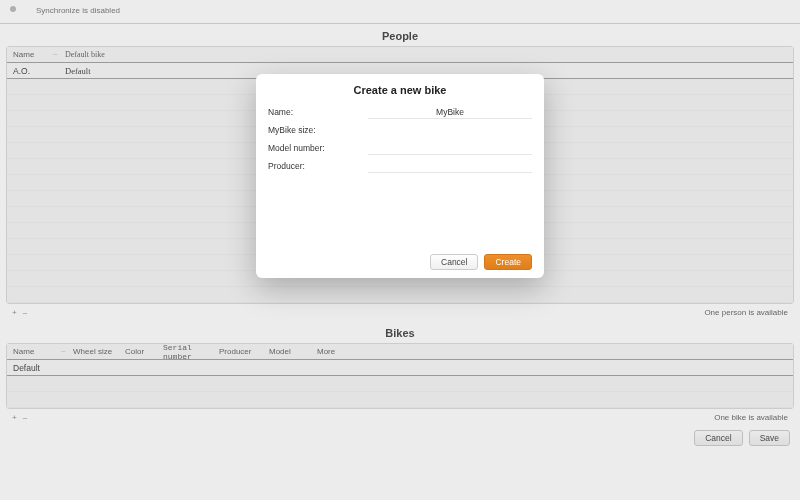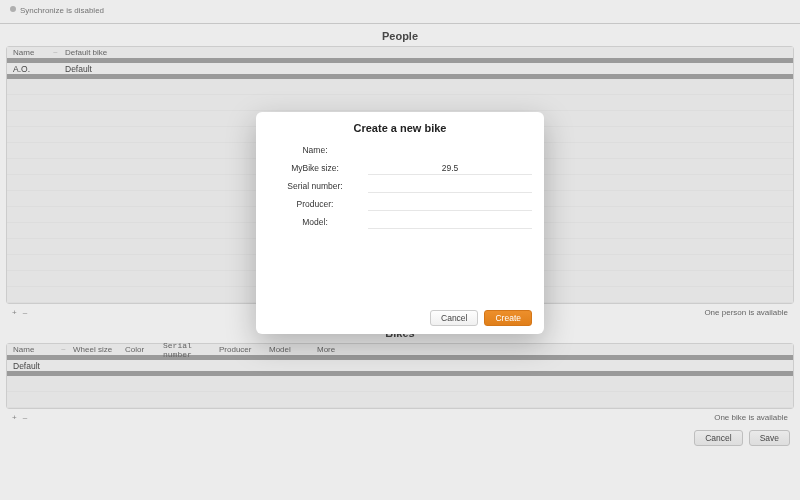--- a/index.html
+++ b/index.html
@@ -15,21 +15,21 @@
   }
   .dim {
     filter: brightness(0.92) grayscale(0.05);
     opacity: 0.95;
   }
   .top-info {
     padding: 6px 10px 4px 10px;
     color: #777;
     font-size: 8px;
   }
-  .top-info .sync { display: flex; align-items: flex-start; gap: 4px; }
+  .top-info .sync { display: flex; align-items: flex-start; gap: 20px; }
   .top-info .dot {
     width: 6px; height: 6px; border-radius: 50%;
     background: #bbb;
     display: inline-block;
   }
   .top-info .version { margin-top: 2px; margin-left: 2px; }
   hr.sep { border: none; border-top: 1px solid #d5d5d5; margin: 4px 0 0 0; }
 
   .section { padding: 0 6px; }
   .section-title {
@@ -41,33 +41,33 @@
   }
   .table {
     background: #fff;
     border: 1px solid #ddd;
     border-radius: 3px;
   }
   .thead, .trow {
     display: flex;
     align-items: center;
     height: 16px;
-    border-bottom: 5px solid #a3a3a3;
+    border-bottom: 1px solid #a3a3a3;
   }
   .thead { background: #f8f8f8; color: #666; font-size: 8px; }
   .trow { font-size: 8.5px; color: #444; }
   .thead .cell, .trow .cell { padding: 0 6px; }
   .trow:nth-child(odd) { background: #fff; }
   .trow:nth-child(even) { background: #fafafa; }
   .trow.empty { background: #f7f7f7; }
   .filler .trow { border-bottom: 1px solid #f0f0f0; }
 
   .people .col-name { width: 40px; }
   .people .col-sep { width: 12px; text-align: center; color: #bbb; }
-  .people .col-default { flex: 1; }
+  .people .col-default { flex: 1; font-family: Liberation Serif, serif; }
 
   .bikes .col-name { width: 48px; }
   .bikes .col-sep { width: 12px; text-align: center; color: #bbb; }
   .bikes .col-wheel { width: 52px; }
   .bikes .col-color { width: 38px; }
   .bikes .col-serial { width: 56px; font-family: Liberation Mono, monospace; }
   .bikes .col-producer { width: 50px; }
   .bikes .col-model { width: 48px; }
   .bikes .col-more { flex: 1; }
 
@@ -90,21 +90,21 @@
     border: 1px solid #ccc;
     border-radius: 3px;
     background: linear-gradient(#fefefe,#f0f0f0);
     color: #444;
   }
 
   
   .modal-backdrop {
     position: absolute; inset: 0;
     display: flex; align-items: flex-start; justify-content: center;
-    padding-top: 112px;
+    padding-top: 74px;
   }
   .modal {
     width: 288px;
     background: #fff;
     border-radius: 6px;
     box-shadow: 0 10px 30px rgba(0,0,0,0.25);
     padding: 10px 12px 8px 12px;
   }
   .modal h2 {
     text-align: center;
@@ -113,21 +113,21 @@
     color: #222;
     margin-bottom: 8px;
   }
   .form-row {
     display: flex; align-items: center;
     margin-bottom: 2px;
     height: 16px;
   }
   .form-row label {
     width: 100px;
-    text-align: center;
+    text-align: left;
     padding-right: 6px;
     font-size: 8.5px;
     color: #333;
   }
   .form-row .field {
     flex: 1;
     height: 14px;
     border: none;
     border-bottom: 1px solid #e6e6e6;
     font-size: 8.5px;
@@ -254,35 +254,31 @@
     <button class="btn">Save</button>
   </div>
 </div>
 
 <div class="modal-backdrop">
   <div class="modal">
     <h2>Create a new bike</h2>
 
     <div class="form-row">
       <label>Name:</label>
+      <input class="field" value="MyBike" style="">
     </div>
     <div class="form-row">
       <label>MyBike size:</label>
-      <input class="field" value="29.5" style="">
-    </div>
-    <div class="form-row">
-      <label>Serial number:</label>
+    </div>
+    <div class="form-row">
+      <label>Model number:</label>
       <input class="field" value="" style="">
     </div>
     <div class="form-row">
       <label>Producer:</label>
-      <input class="field" value="" style="">
-    </div>
-    <div class="form-row">
-      <label>Model:</label>
       <input class="field" value="" style="">
     </div>
 
     <div class="modal-spacer"></div>
 
     <div class="modal-buttons">
       <button class="mbtn">Cancel</button>
       <button class="mbtn primary">Create</button>
     </div>
   </div>

